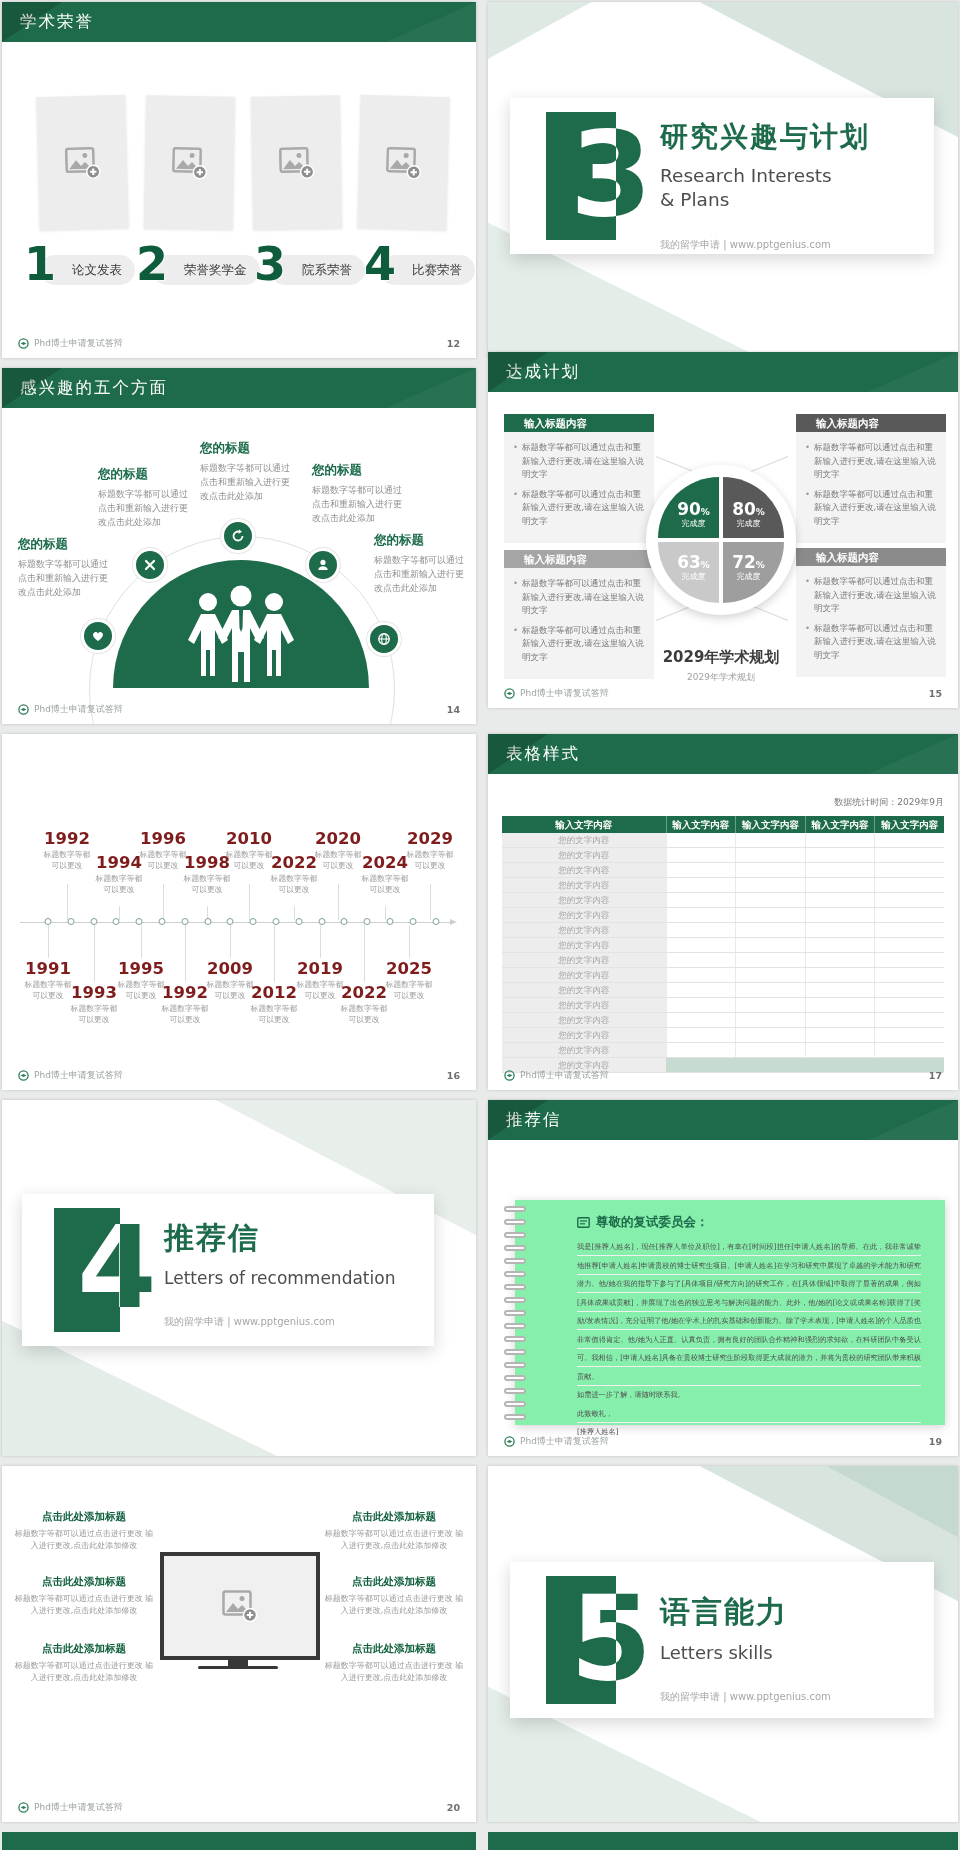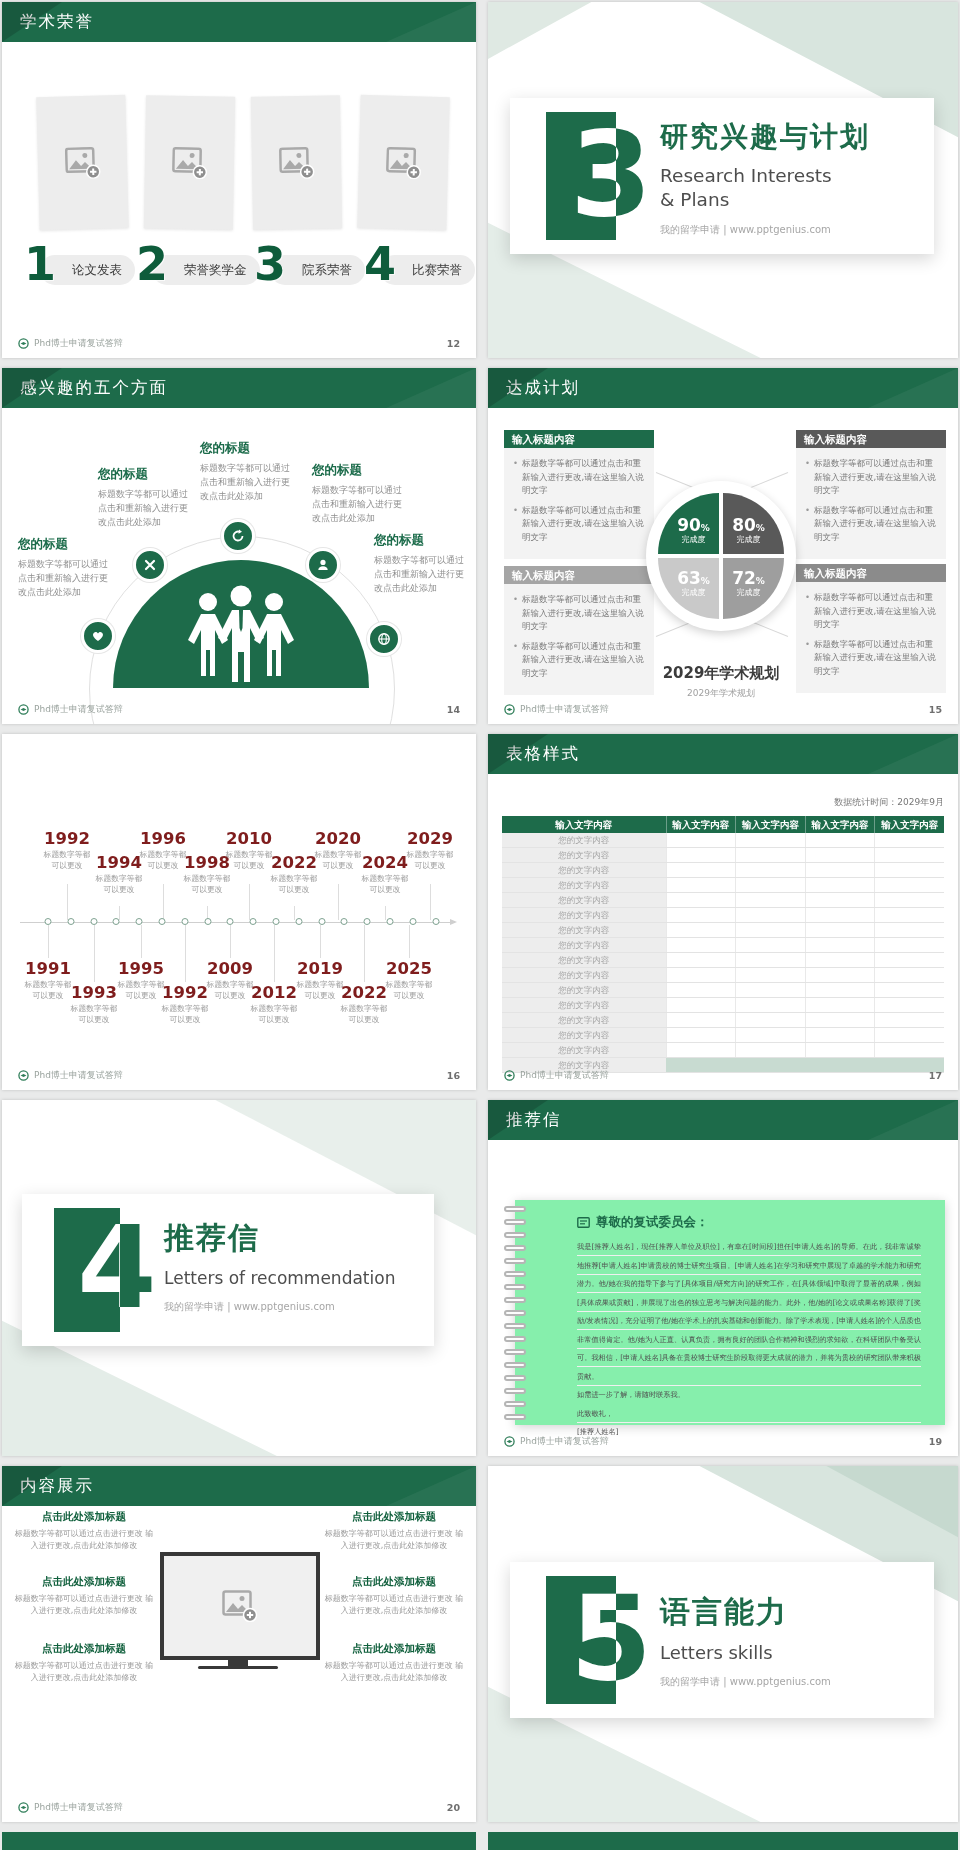--- a/index.html
+++ b/index.html
@@ -34,34 +34,34 @@
   .tri-d{background:#dfe9e3;clip-path:polygon(0 0,22% 0,0 16%)}
   .div-card{position:absolute;background:#fff;box-shadow:0 5px 16px rgba(0,0,0,.16)}
   .div-sq{position:absolute;background:#1d6b4a}
   .div-numwrap{position:absolute;font-weight:bold}
   .div-numwrap span{position:absolute;left:0;top:0;width:100%;height:100%;text-align:center}
   .n-green{color:#1d6b4a}
   .n-white{color:#fff;clip-path:inset(0 60px 0 0)}
   .div-text{position:absolute}
   .div-title{font-weight:bold;color:#1d6b4a;letter-spacing:2px}
   .div-sub{color:#4d4d4d;line-height:1.3;margin-top:8px}
-  .div-tag{color:#a6a6a6;font-size:10px;margin-top:11px}
+  .div-tag{color:#a6a6a6;font-size:10px;margin-top:26px}
   
   .arc-guide{position:absolute;left:87px;top:168px;width:304px;height:304px;border-radius:50%;
     border:1px solid #e0e0e0}
   .semicircle{position:absolute;left:111px;top:192px;width:256px;height:128px;background:#1d6b4a;
     border-radius:128px 128px 0 0;display:flex;justify-content:center;overflow:hidden}
   .icircle{position:absolute;width:28px;height:28px;border-radius:50%;background:#1d6b4a;
     border:3px solid #fff;box-shadow:0 0 0 1px #e6e6e6;display:flex;align-items:center;justify-content:center}
   .aspect{position:absolute;width:90px}
   .aspect .at{font-size:12.5px;font-weight:bold;color:#1b6b4a;margin-bottom:5px}
   .aspect .ab{font-size:9px;color:#8f8f8f;line-height:1.55}
   
   .pbox{position:absolute;width:150px}
-  .pbox-h{height:18px;line-height:18px;color:#fff;font-size:10.5px;font-weight:bold;padding-left:8px}
+  .pbox-h{height:18px;line-height:18px;color:#fff;font-size:10.5px;font-weight:bold;padding-left:20px}
   .pbox-b{background:#f3f3f3;padding:9px 9px 8px;font-size:8.5px;color:#7a7a7a;line-height:1.6}
   .pbul{display:flex;margin-bottom:6px}
   .pbul::before{content:"\2022";margin-right:4px;color:#9a9a9a}
   .h-green{background:#1d6b4a}.h-dark{background:#595959}.h-lgray{background:#a5a5a5}.h-mgray{background:#8b8b8b}
   .ringbg{position:absolute;left:158px;top:113px;width:150px;height:150px;border-radius:50%;
     background:#fff;box-shadow:0 3px 10px rgba(0,0,0,.18)}
   .quad{position:absolute;width:61px;height:61px;display:flex;align-items:center;justify-content:center}
   .q-tl{border-radius:100% 0 0 0;background:#1d6b4a}
   .q-tr{border-radius:0 100% 0 0;background:#595959}
   .q-bl{border-radius:0 0 0 100%;background:#c9c9c9}
@@ -288,21 +288,21 @@
           <svg class="flogo" width="11" height="11" viewBox="0 0 12 12">
             <circle cx="6" cy="6" r="5" fill="none" stroke="#2e7d58" stroke-width="1.4"></circle>
             <path d="M2.8 6 L6 4.3 L9.2 6 L6 7.7 Z" fill="#2e7d58"></path>
           </svg>
           <span>Phd博士申请复试答辩</span>
         </span>
       <span class="pagenum">14</span>
     </div>
   </div>
 
-  <div class="slide" style="left:488px;top:368px;width:470px;height:356px">
+  <div class="slide" style="left:488px;top:352px;width:470px;height:356px">
     <div class="hbar">
       <span>达成计划</span>
     </div>
     <div class="pbox" style="left:16px;top:62px">
       <div class="pbox-h h-green">输入标题内容</div>
       <div class="pbox-b">
           <div class="pbul">标题数字等都可以通过点击和重新输入进行更改,请在这里输入说明文字</div>
           <div class="pbul">标题数字等都可以通过点击和重新输入进行更改,请在这里输入说明文字</div>
         </div>
     </div>
@@ -740,23 +740,20 @@
             <circle cx="6" cy="6" r="5" fill="none" stroke="#2e7d58" stroke-width="1.4"></circle>
             <path d="M2.8 6 L6 4.3 L9.2 6 L6 7.7 Z" fill="#2e7d58"></path>
           </svg>
           <span>Phd博士申请复试答辩</span>
         </span>
       <span class="pagenum">19</span>
     </div>
   </div>
 
   <div class="slide" style="left:2px;top:1466px;width:474px;height:356px">
-    <div class="hbar">
-      <span>内容展示</span>
-    </div>
     <div class="cblock" style="left:12px;top:44px">
       <div class="ct">点击此处添加标题</div>
       <div class="cb">标题数字等都可以通过点击进行更改 输入进行更改,点击此处添加修改</div>
     </div>
     <div class="cblock" style="left:12px;top:109px">
       <div class="ct">点击此处添加标题</div>
       <div class="cb">标题数字等都可以通过点击进行更改 输入进行更改,点击此处添加修改</div>
     </div>
     <div class="cblock" style="left:12px;top:176px">
       <div class="ct">点击此处添加标题</div>

